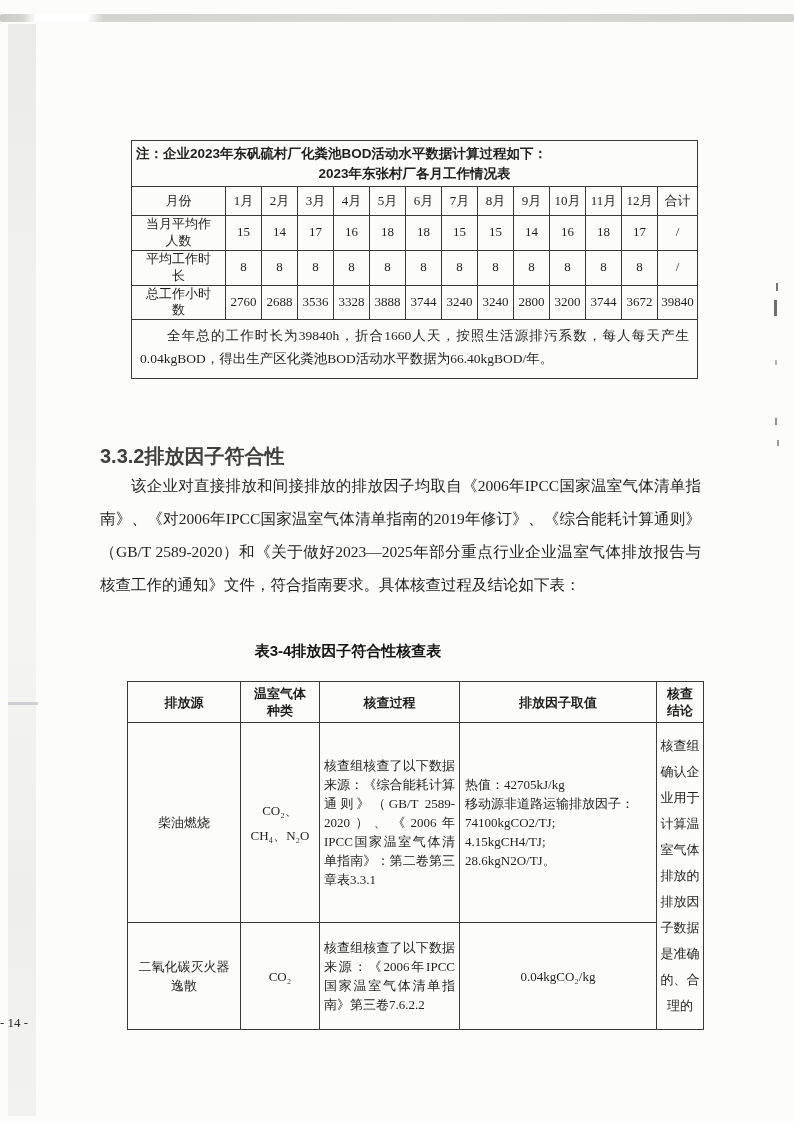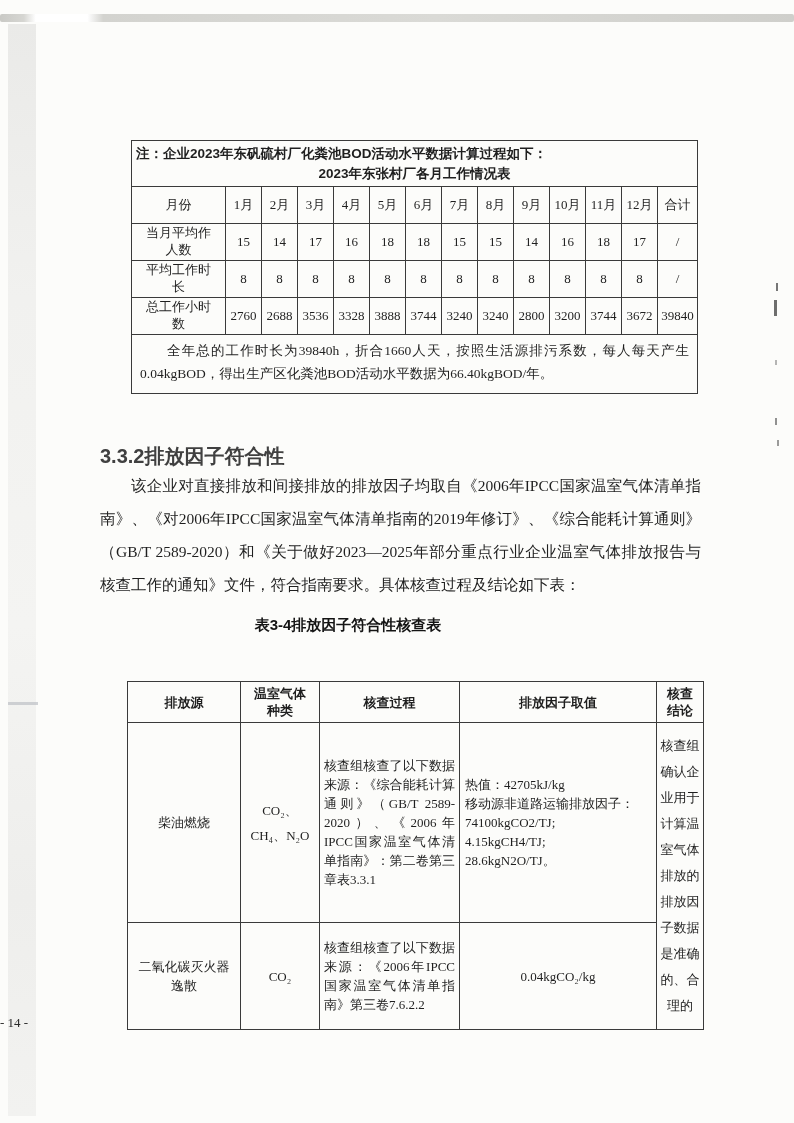--- a/index.html
+++ b/index.html
@@ -33,21 +33,21 @@
   .sd4 { left:775px; top:418px; width:2px; height:7px; opacity:.6; }
   .sd5 { left:777px; top:440px; width:2px; height:6px; opacity:.55; }
 
   
   table { border-collapse:collapse; table-layout:fixed; }
   .wt { position:absolute; left:131px; top:140px; width:566px; font-size:13px; }
   .wt td {
     border:1px solid #3a3a3a; text-align:center; vertical-align:middle;
     padding:0 2px; word-break:break-all; line-height:1.3;
   }
-  .wt tr { height:37px; }
+  .wt tr { height:29px; }
   .wt .note-row { height:45px; }
   .wt .note-cell {
     text-align:left; padding:3px 4px 2px 4px;
     font-family:"Liberation Sans","DejaVu Sans",sans-serif;
     font-weight:bold; font-size:13.5px; line-height:20px;
   }
   .wt .note-sub { text-align:center; font-weight:bold; }
   .wt .row-label { padding:0 9px; }
   .wt tfoot .footnote-cell {
     height:54px; text-align:justify; text-indent:2em;
@@ -60,21 +60,21 @@
     font-family:"Liberation Sans","DejaVu Sans",sans-serif;
     font-weight:bold; font-size:20px; color:#404040;
   }
   .para {
     position:absolute; left:100px; top:469px; width:601px;
     font-size:15.5px; line-height:33px; text-align:justify; text-indent:2em;
   }
 
   
   .t2-title {
-    position:absolute; left:0; top:616px; width:696px; text-align:center;
+    position:absolute; left:0; top:642px; width:696px; text-align:center;
     font-family:"Liberation Sans","DejaVu Sans",sans-serif;
     font-weight:bold; font-size:15px; color:#141414;
   }
   .ct { position:absolute; left:127px; top:681px; width:576px; font-size:13px; }
   .ct th, .ct td { border:1px solid #3a3a3a; vertical-align:middle; }
   .ct thead th {
     font-weight:bold; text-align:center; height:41px; line-height:17px; padding:0 8px;
     white-space:normal;
   }
   .ct .r1 td { height:200px; }

